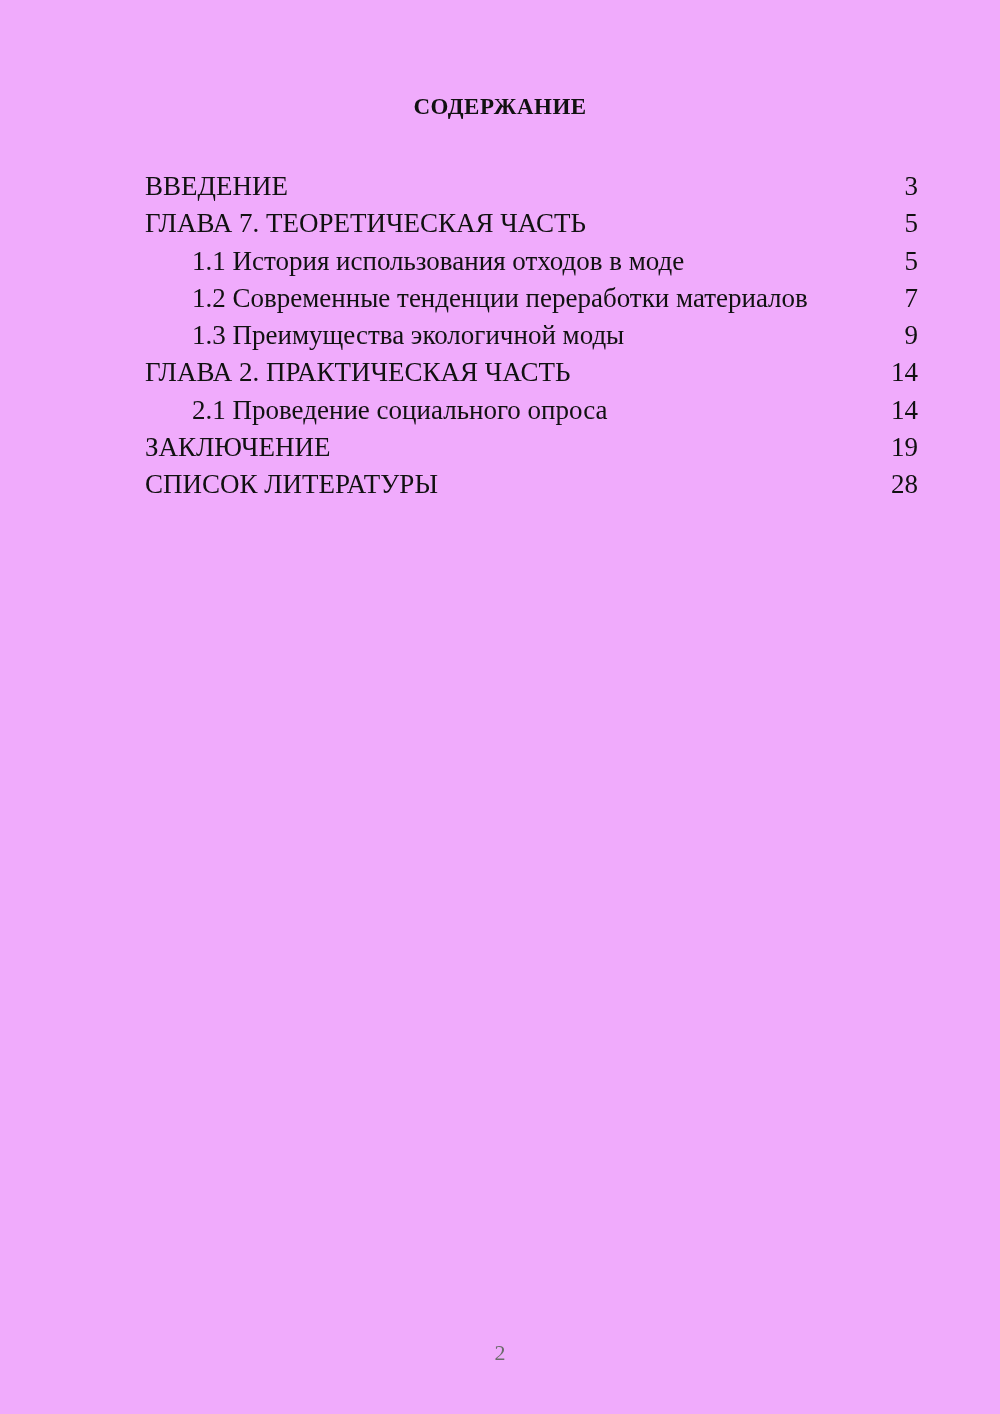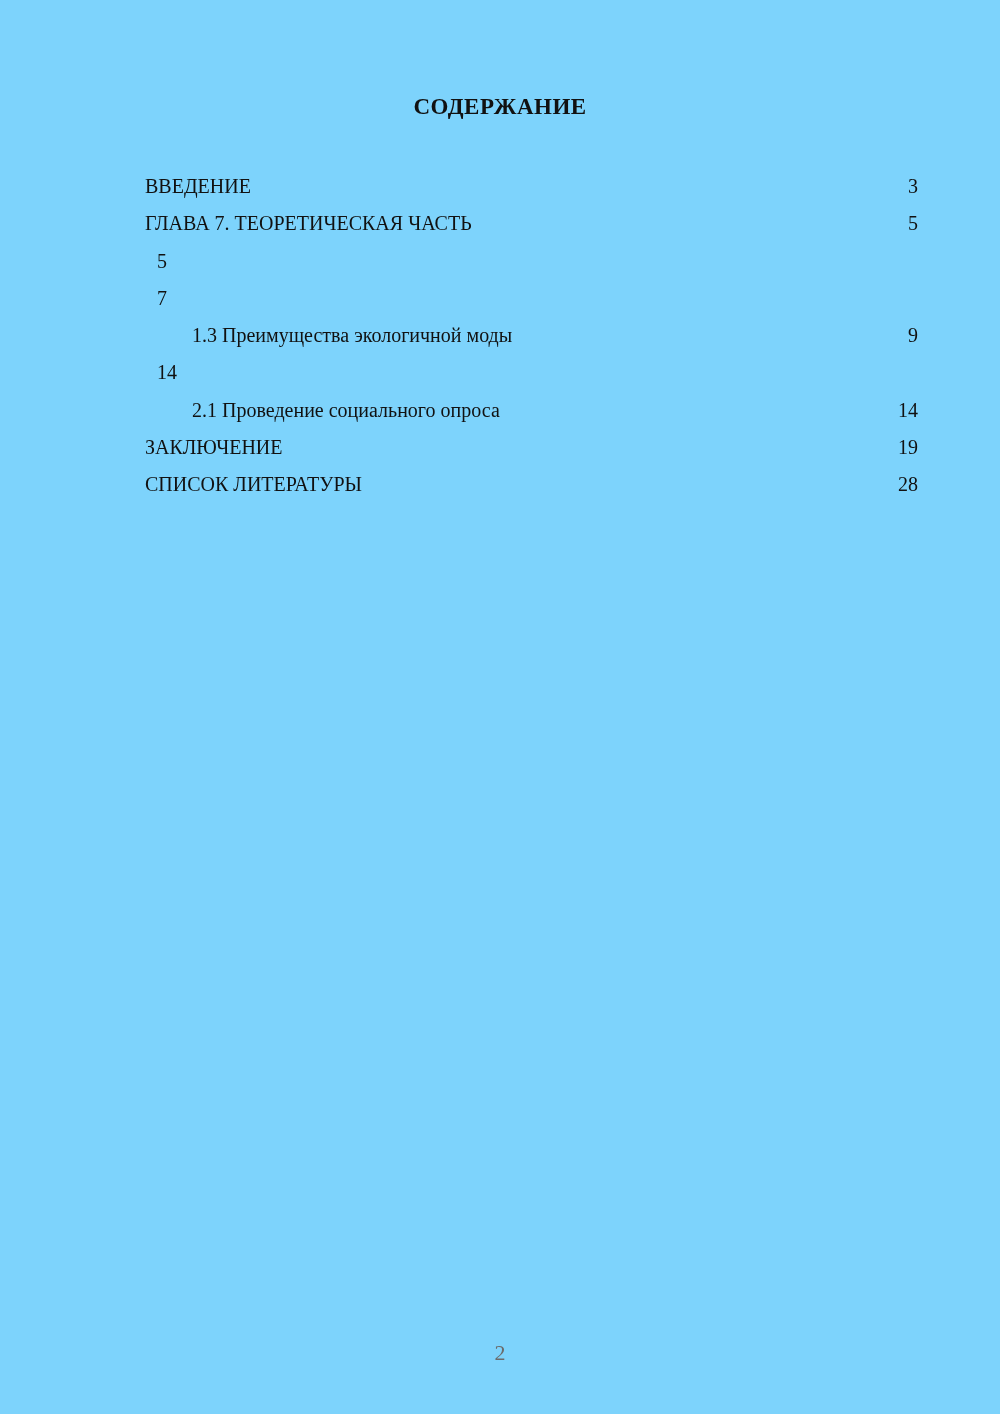--- a/index.html
+++ b/index.html
@@ -4,21 +4,21 @@
 <style>
   html, body {
     margin: 0;
     padding: 0;
     background: #ffffff;
   }
   .page {
     position: relative;
     width: 1000px;
     height: 1414px;
-    background: #7dd3fc;
+    background: #f0abfc;
     color: #111111;
     font-family: "Liberation Serif", "DejaVu Serif", serif;
     overflow: hidden;
   }
   .title {
     margin: 0;
     padding-top: 94px;
     text-align: center;
     font-size: 23px;
     font-weight: bold;
@@ -29,21 +29,21 @@
     position: absolute;
     top: 168px;
     left: 145px;
     right: 82px;
   }
   .toc-row {
     display: flex;
     justify-content: space-between;
     align-items: baseline;
     height: 37.3px;
-    font-size: 20px;
+    font-size: 27px;
     line-height: 37.3px;
     color: #111111;
   }
   .toc-row.level-1 .toc-label {
     padding-left: 47px;
   }
   .toc-label {
     white-space: nowrap;
   }
   .toc-page {
@@ -69,30 +69,33 @@
   <div class="toc" id="toc">
       <div class="toc-row">
     <span class="toc-label">ВВЕДЕНИЕ</span>
     <span class="toc-page">3</span>
   </div>
       <div class="toc-row">
     <span class="toc-label">ГЛАВА 7. ТЕОРЕТИЧЕСКАЯ ЧАСТЬ</span>
     <span class="toc-page">5</span>
   </div>
       <div class="toc-row level-1">
+    <span class="toc-label">1.1 История использования отходов в моде</span>
     <span class="toc-page">5</span>
   </div>
       <div class="toc-row level-1">
+    <span class="toc-label">1.2 Современные тенденции переработки материалов</span>
     <span class="toc-page">7</span>
   </div>
       <div class="toc-row level-1">
     <span class="toc-label">1.3 Преимущества экологичной моды</span>
     <span class="toc-page">9</span>
   </div>
       <div class="toc-row">
+    <span class="toc-label">ГЛАВА 2. ПРАКТИЧЕСКАЯ ЧАСТЬ</span>
     <span class="toc-page">14</span>
   </div>
       <div class="toc-row level-1">
     <span class="toc-label">2.1 Проведение социального опроса</span>
     <span class="toc-page">14</span>
   </div>
       <div class="toc-row">
     <span class="toc-label">ЗАКЛЮЧЕНИЕ</span>
     <span class="toc-page">19</span>
   </div>

